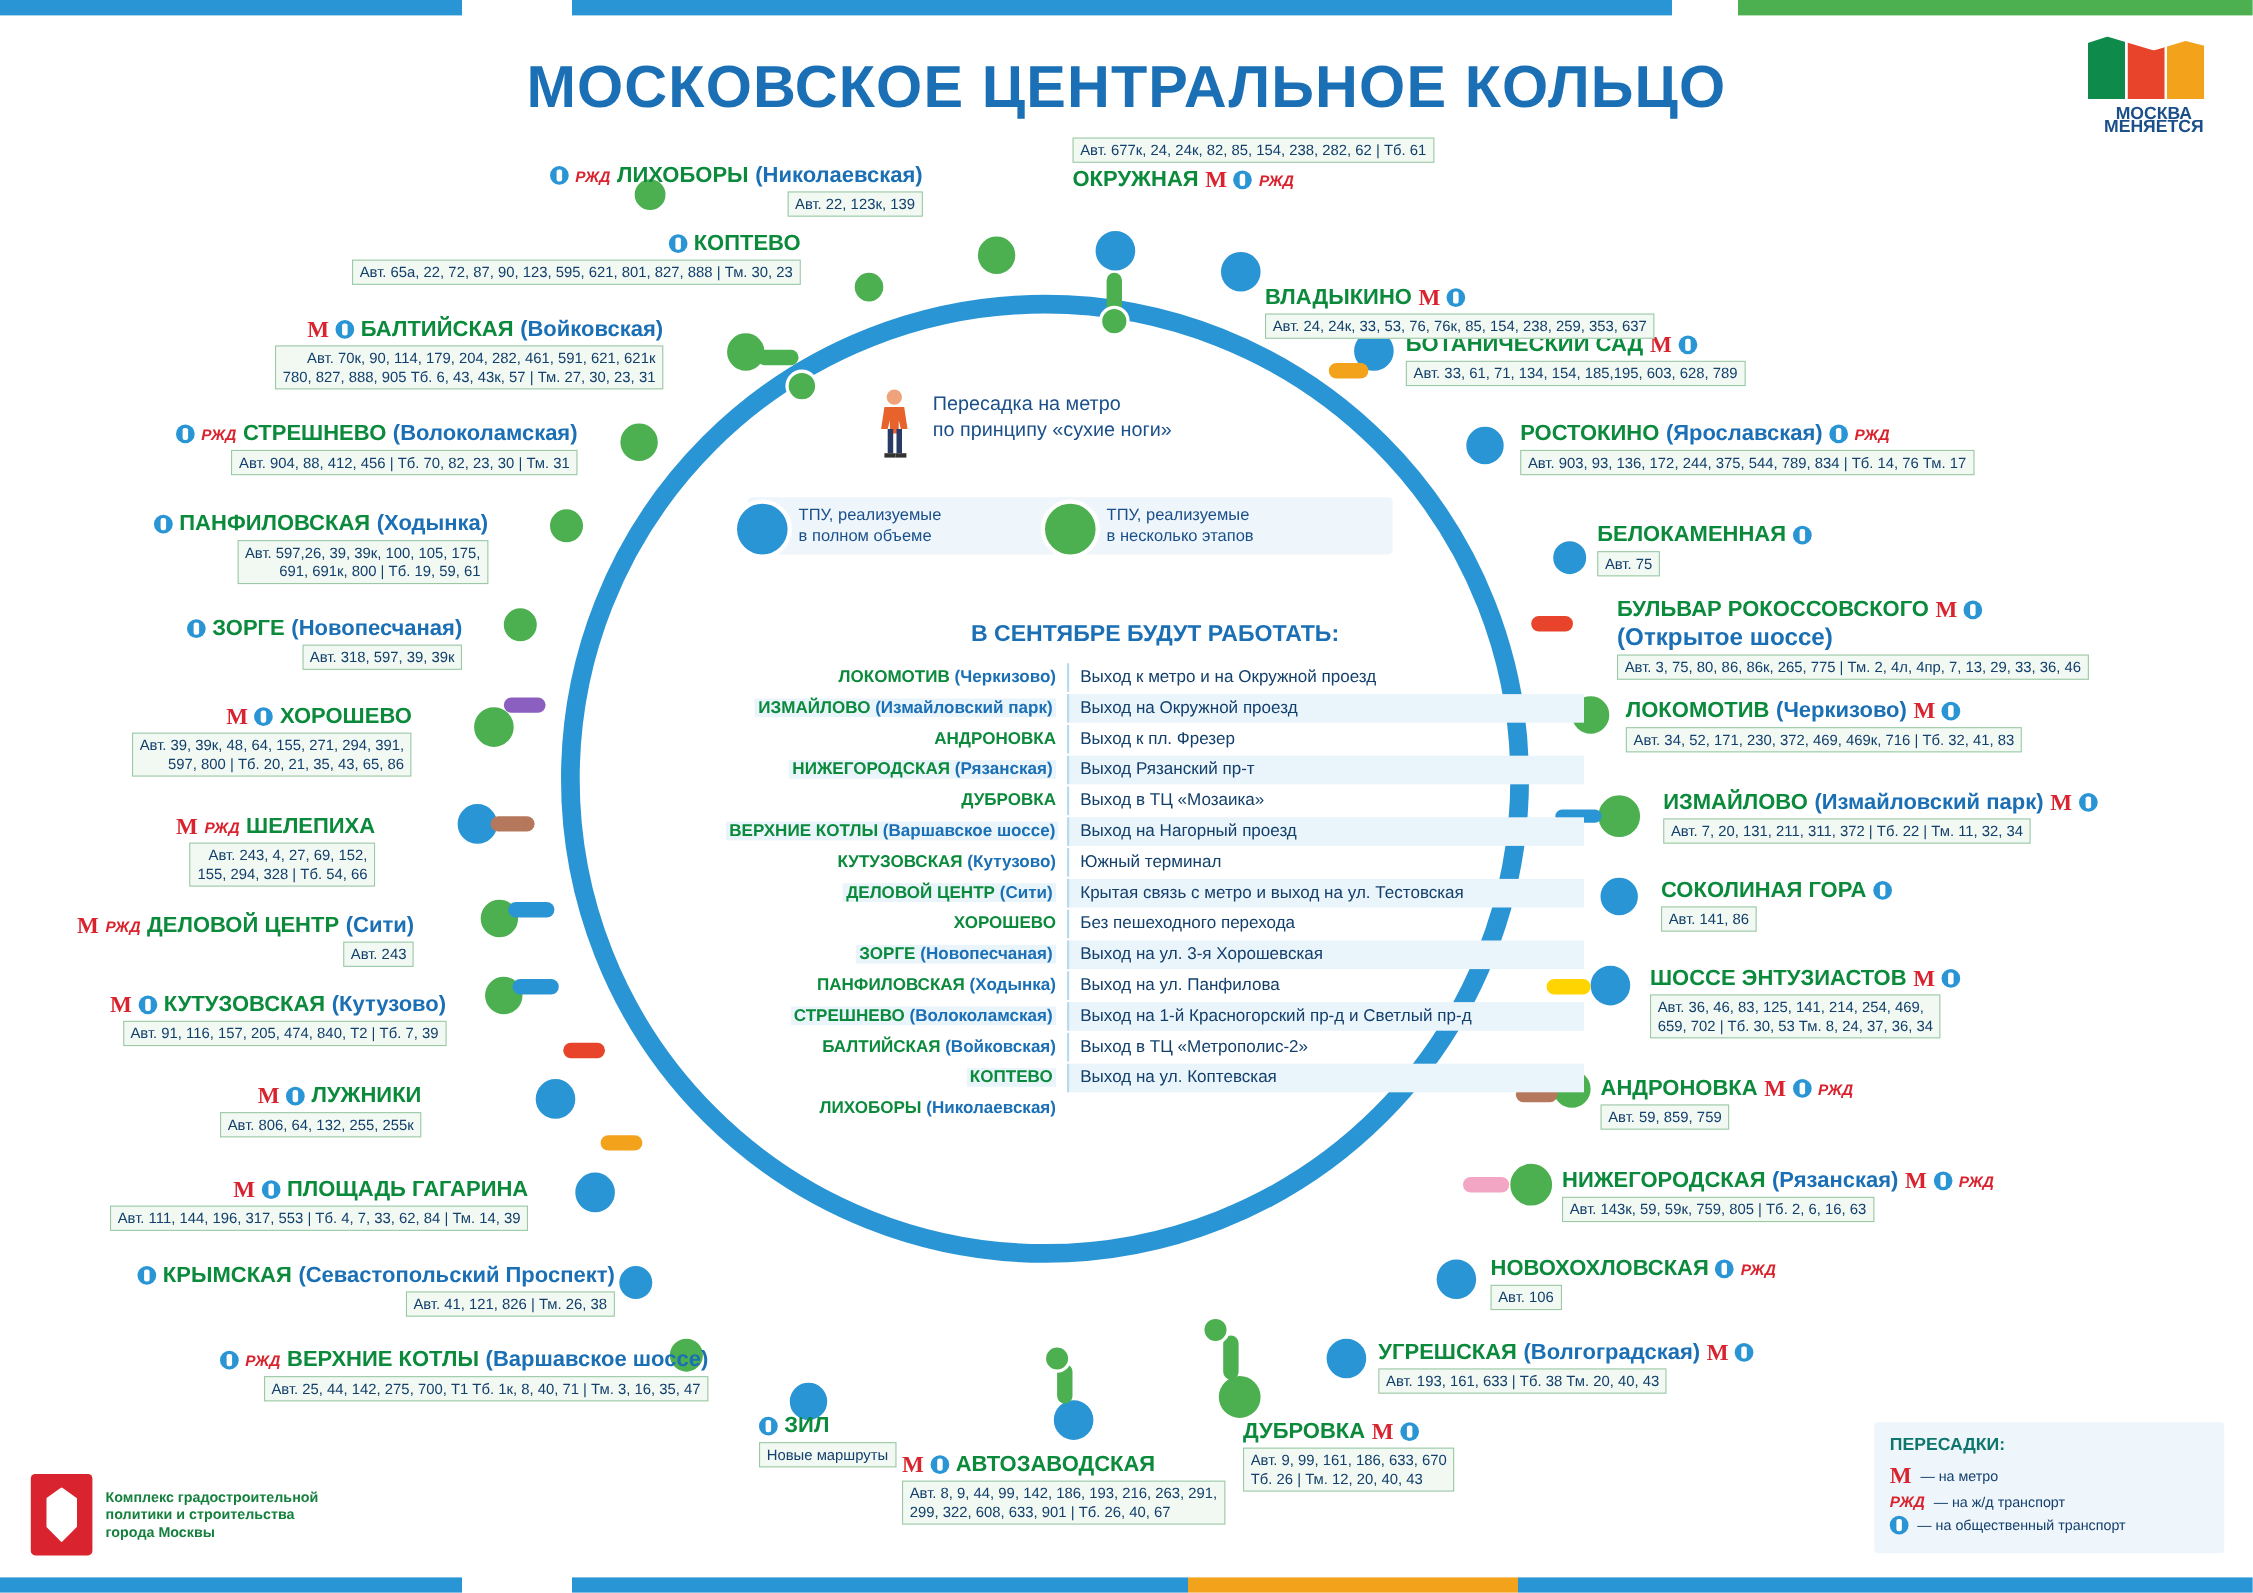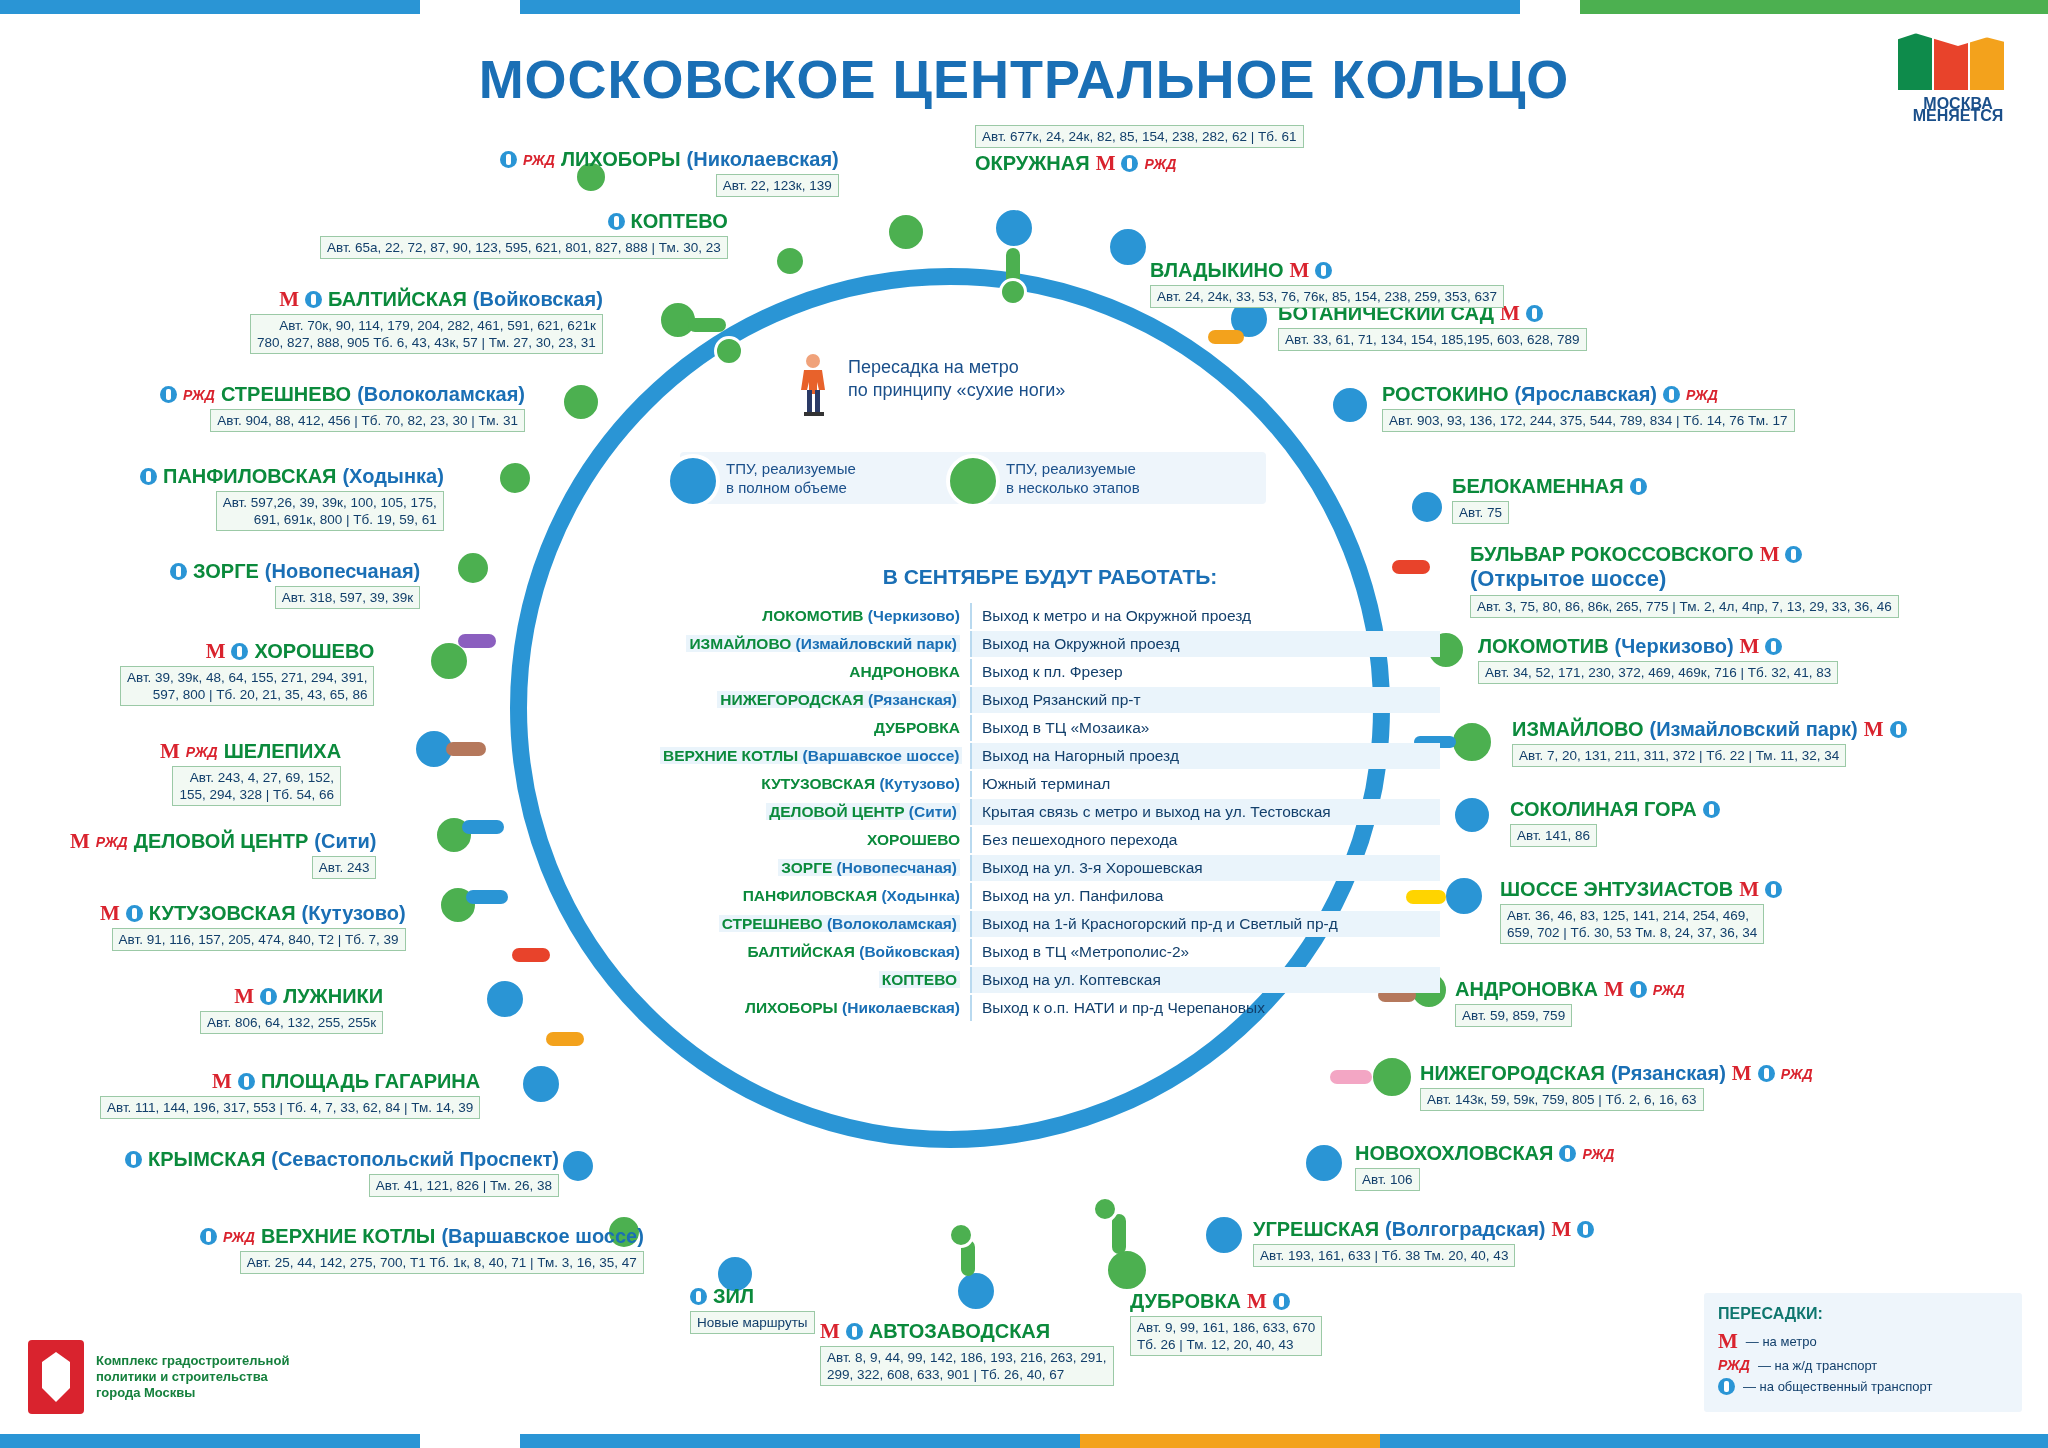--- a/index.html
+++ b/index.html
@@ -560,21 +560,20 @@
   <div class="srow">
       <div class="left"><span class="hl"><span>БАЛТИЙСКАЯ</span> <span class="alt">(Войковская)</span></span></div>
       <div class="right">Выход в ТЦ «Метрополис-2»</div>
     </div>
   <div class="srow">
       <div class="left"><span class="hl"><span>КОПТЕВО</span> <span class="alt"></span></span></div>
       <div class="right">Выход на ул. Коптевская</div>
     </div>
   <div class="srow">
       <div class="left"><span class="hl"><span>ЛИХОБОРЫ</span> <span class="alt">(Николаевская)</span></span></div>
-      <div class="right">Выход к о.п. НАТИ и пр-д Черепановых</div>
     </div>
 </div>
 
 <div class="gov">
   <div class="shield"></div>
   <div class="txt">
     <div>Комплекс градостроительной</div>
     <div>политики и строительства</div>
     <div>города Москвы</div>
   </div>

